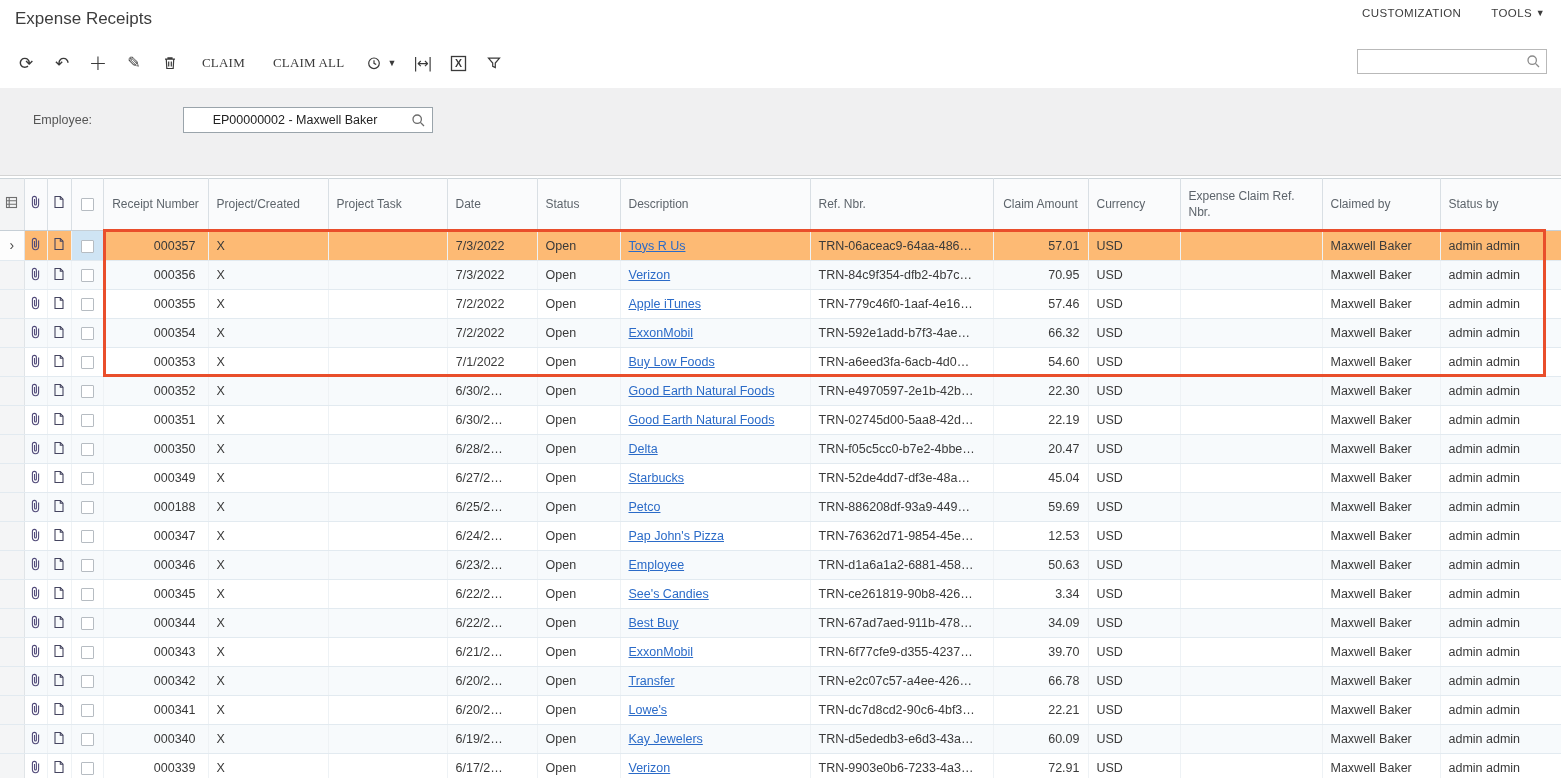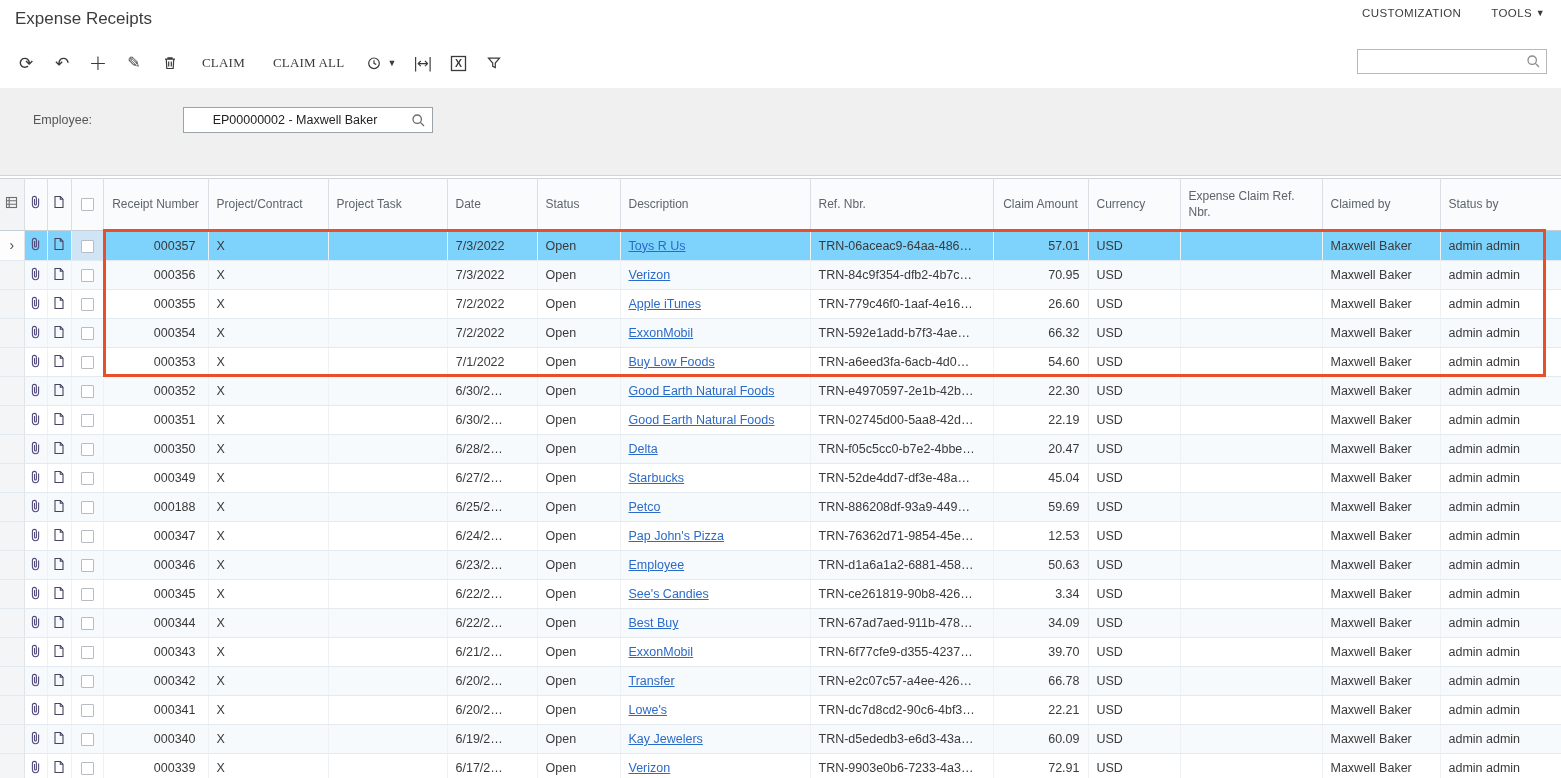--- a/index.html
+++ b/index.html
@@ -45,21 +45,21 @@
   table.grid { border-collapse:collapse; table-layout:fixed; width:1561px; }
   .grid th, .grid td { overflow:hidden; white-space:nowrap; text-overflow:ellipsis; }
   .grid thead th { height:52px; background:#fafbfc; border-right:1px solid #d9dfe4; border-bottom:1px solid #c6cfd6; border-top:1px solid #cdd5da;
                    font-weight:normal; font-size:12px; color:#5d646b; text-align:left; padding:4px 8px; vertical-align:middle; white-space:normal; line-height:1.3; }
   .grid thead th.hicon { text-align:center; padding:0; }
   .grid thead th.gut { background:#f3f4f5; }
   .grid thead th.r { text-align:center; }
   .grid tbody td { height:29px; border-right:1px solid #eef2f5; border-bottom:1px solid #e2eaf0; font-size:12.5px; color:#3a3a3a; padding:0 8px; }
   .grid tbody tr:nth-child(even) td { background:#f7fafc; }
   .grid tbody tr td.gut { background:#f4f5f6; border-right:1px solid #e0e4e7; padding:0; text-align:center; }
-  .grid tbody tr.selected td { background:#7dd3fc; }
+  .grid tbody tr.selected td { background:#fdba74; }
   .grid tbody tr.selected td.gut { background:#fdfdfd; }
   .grid tbody tr.selected td.cbc { background:#cfe4f4; }
   .grid td.ic { text-align:center; padding:0; }
   .grid td.cbc, .grid th.cbc { text-align:center; padding:0; }
   .grid td.num { text-align:right; padding-right:12px; }
   .grid td.date { text-align:right; padding-right:32px; }
   .grid td.amt { text-align:right; padding-right:8px; }
   .cb { display:inline-block; width:13px; height:13px; border:1px solid #b6bcc2; background:#fff; border-radius:1px; vertical-align:middle; }
   .chev { font-size:14px; color:#4a4a4a; line-height:29px; }
   a.dlink { color:#2b6bc8; text-decoration:underline; }
@@ -175,21 +175,21 @@
               </svg>
           </th>
           <th class="hicon">
             <svg width="12" height="14" viewBox="0 0 12 14" fill="none" stroke="#454560" stroke-width="1.1">
                 <path d="M2 1.5h5.3L10 4.2v8.3H2z"></path>
                 <path d="M7.3 1.5v2.7H10"></path>
               </svg>
           </th>
           <th class="hicon cbc"><span class="cb"></span></th>
         <th class="r">Receipt Number</th>
-            <th>Project/Contract</th>
+            <th>Project/Created</th>
             <th>Project Task</th>
             <th>Date</th>
             <th>Status</th>
             <th>Description</th>
             <th>Ref. Nbr.</th>
             <th class="r">Claim Amount</th>
             <th>Currency</th>
             <th>Expense Claim Ref. Nbr.</th>
             <th>Claimed by</th>
             <th>Status by</th>
@@ -252,21 +252,21 @@
                 <path d="M7.3 1.5v2.7H10"></path>
               </svg></td>
             <td class="cbc"><span class="cb"></span></td>
             <td class="num">000355</td>
             <td>X</td>
             <td></td>
             <td class="date">7/2/2022</td>
             <td>Open</td>
             <td><a href="#" class="dlink">Apple iTunes</a></td>
             <td>TRN-779c46f0-1aaf-4e16…</td>
-            <td class="amt">26.60</td>
+            <td class="amt">57.46</td>
             <td>USD</td>
             <td></td>
             <td>Maxwell Baker</td>
             <td>admin admin</td>
           </tr>
           <tr>
             <td class="gut"></td>
             <td class="ic"><svg width="11" height="14" viewBox="0 0 11 14" fill="none" stroke="#514a79" stroke-width="1.1">
                 <path d="M8.6 3.6v6a3.1 3.1 0 0 1-6.2 0V3.4a2 2 0 0 1 4 0v5.7a.95.95 0 0 1-1.9 0V3.9"></path>
               </svg></td>

